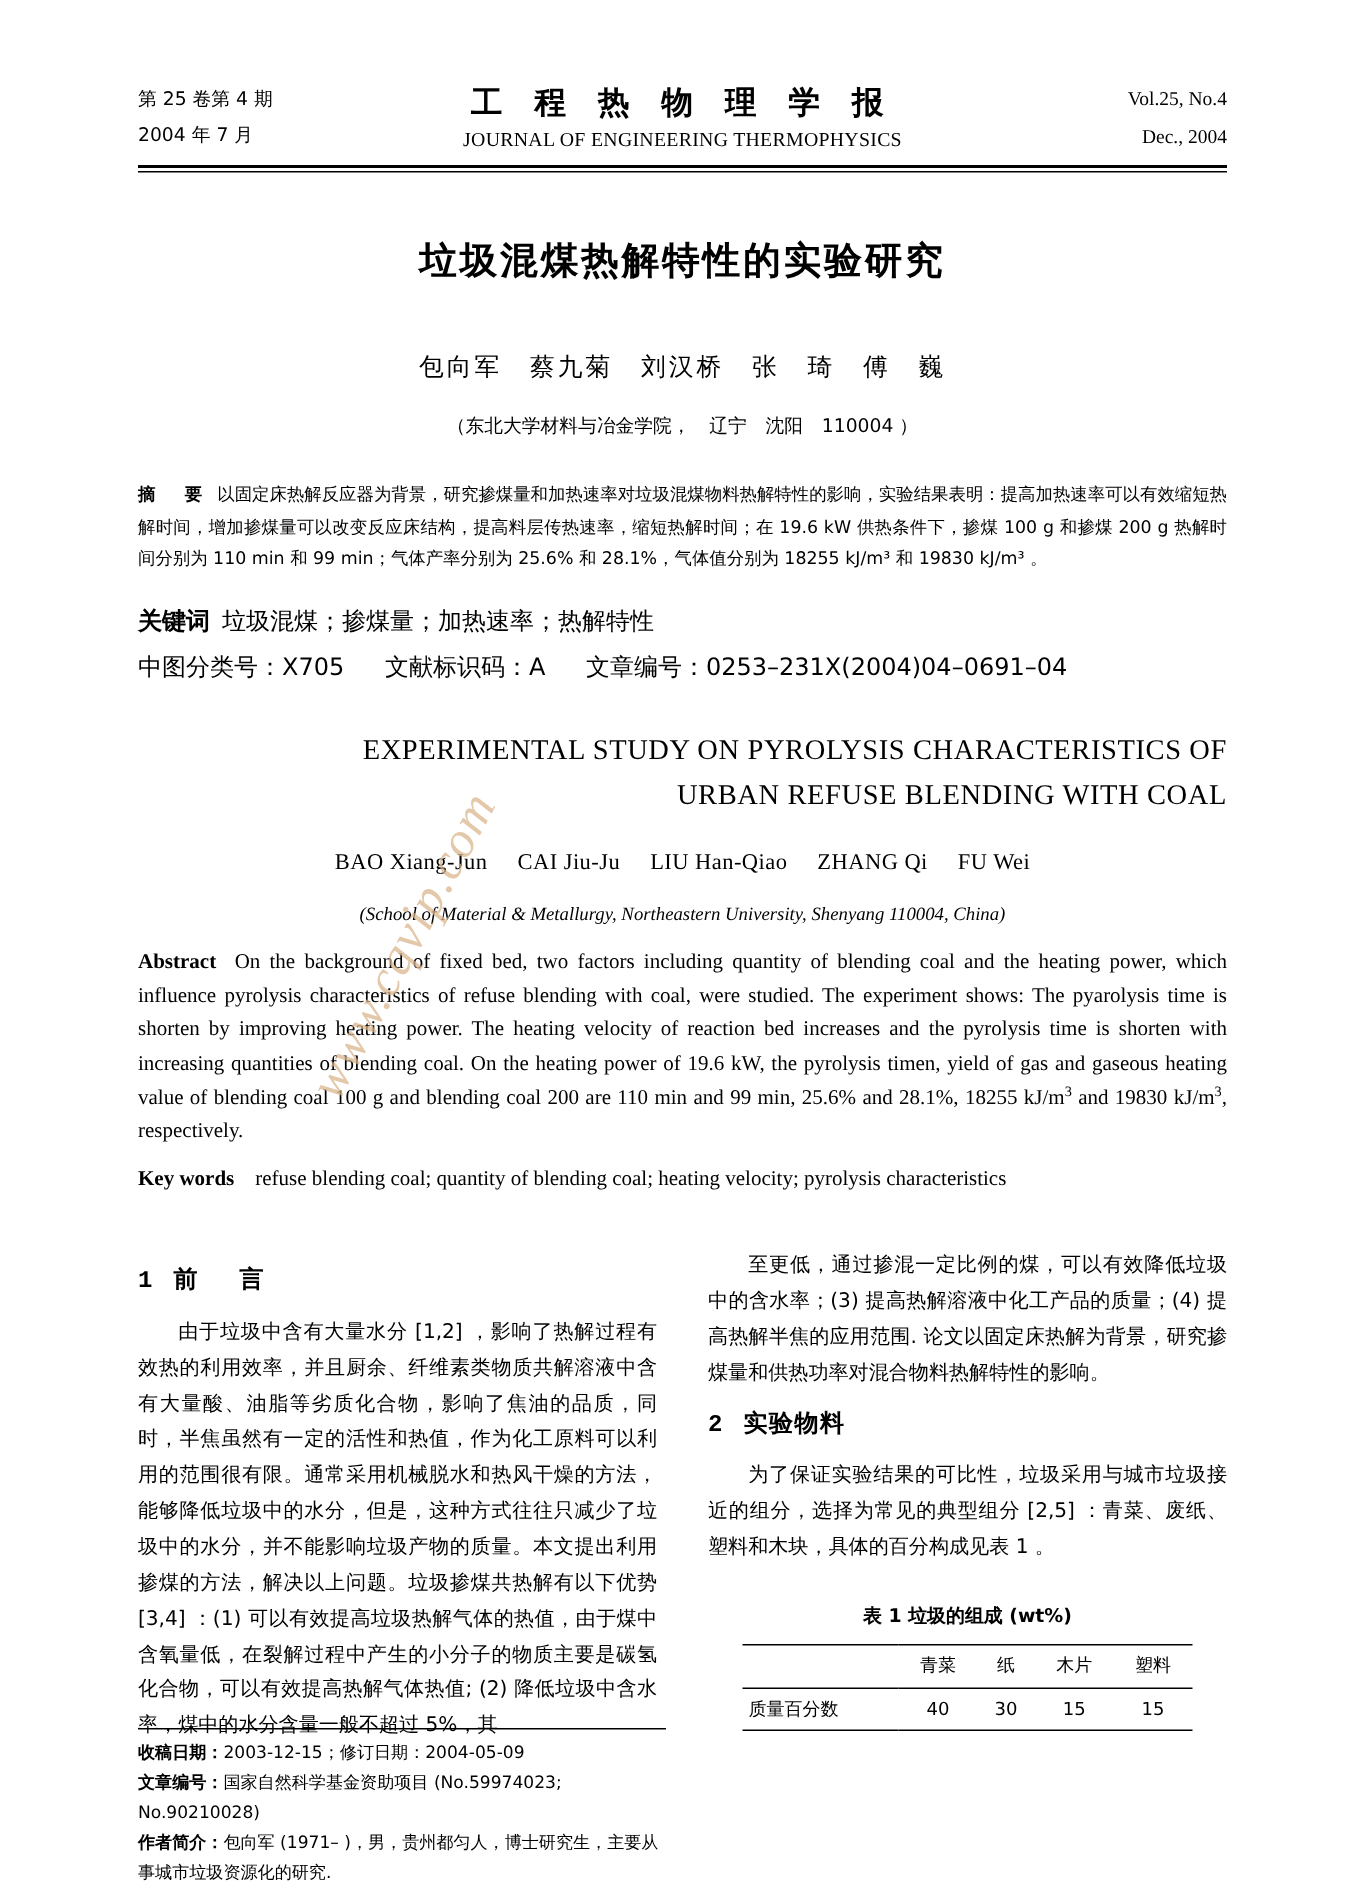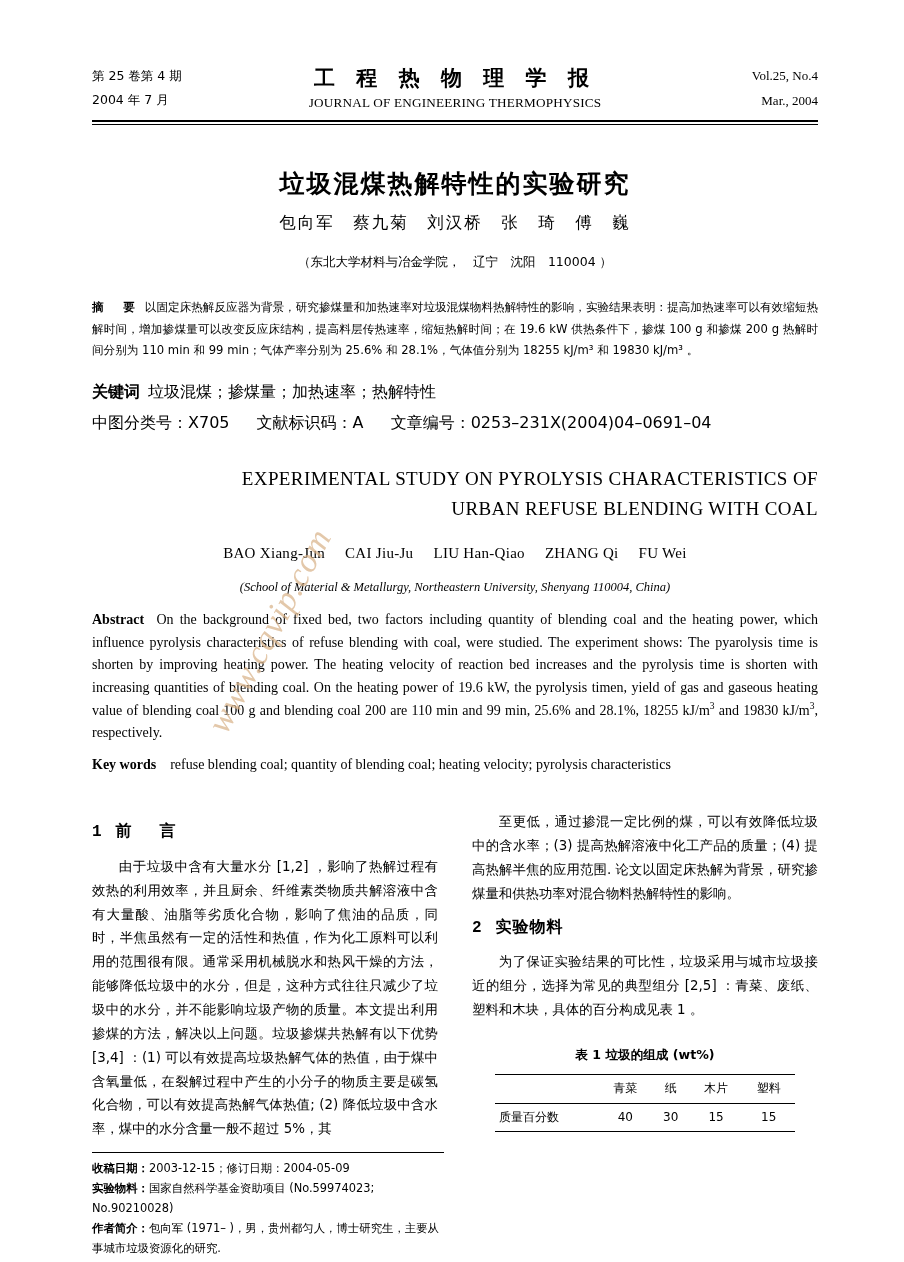--- a/index.html
+++ b/index.html
@@ -18,21 +18,21 @@
   .page {
     position: absolute;
     left: 0; top: 0;
     width: 904px;
     height: 1262px;
     background: #fff;
   }
   .content {
     position: absolute;
     left: 92px;
-    top: 64px;
+    top: 54px;
     width: 726px;
   }
 
   
   .masthead {
     display: flex;
     align-items: flex-start;
     justify-content: space-between;
     padding-bottom: 4px;
   }
@@ -74,21 +74,21 @@
     font-size: 25px;
     font-weight: bold;
     letter-spacing: 2px;
     margin-top: 42px;
   }
   .authors-cn {
     text-align: center;
     font-family: "DejaVu Sans", "Liberation Sans", sans-serif;
     font-size: 16.5px;
     letter-spacing: 2px;
-    margin-top: 12px;
+    margin-top: 44px;
   }
   .affil-cn {
     text-align: center;
     font-family: "DejaVu Sans", "Liberation Sans", sans-serif;
     font-size: 12.5px;
     margin-top: 20px;
   }
 
   
   .abstract-cn {
@@ -241,21 +241,21 @@
       <div class="mast-left">
         <div>第 25 卷第 4 期</div>
         <div>2004 年 7 月</div>
       </div>
       <div class="mast-center">
         <div class="journal-cn">工 程 热 物 理 学 报</div>
         <div class="journal-en">JOURNAL OF ENGINEERING THERMOPHYSICS</div>
       </div>
       <div class="mast-right">
         <div>Vol.25, No.4</div>
-        <div>Mar., 2004</div>
+        <div>Dec., 2004</div>
       </div>
     </div>
     <div class="rule-double"></div>
 
     <div class="title-cn">垃圾混煤热解特性的实验研究</div>
     <div class="authors-cn">包向军　蔡九菊　刘汉桥　张　琦　傅　巍</div>
     <div class="affil-cn">（东北大学材料与冶金学院，　辽宁　沈阳　110004 ）</div>
 
     <div class="abstract-cn">
       <span class="lbl">摘　要</span><span>以固定床热解反应器为背景，研究掺煤量和加热速率对垃圾混煤物料热解特性的影响，实验结果表明：提高加热速率可以有效缩短热解时间，增加掺煤量可以改变反应床结构，提高料层传热速率，缩短热解时间；在 19.6 kW 供热条件下，掺煤 100 g 和掺煤 200 g 热解时间分别为 110 min 和 99 min；气体产率分别为 25.6% 和 28.1%，气体值分别为 18255 kJ/m³ 和 19830 kJ/m³ 。</span>
@@ -330,21 +330,21 @@
       </div>
     </div>
   </div>
 
   <div class="footnotes">
     <div class="hr"></div>
     <div>
       <b>收稿日期：</b><span>2003-12-15；修订日期：2004-05-09</span>
     </div>
     <div>
-      <b>实验物料：</b><span>国家自然科学基金资助项目 (No.59974023; No.90210028)</span>
+      <b>文章编号：</b><span>国家自然科学基金资助项目 (No.59974023; No.90210028)</span>
     </div>
     <div>
       <b>作者简介：</b><span>包向军 (1971– )，男，贵州都匀人，博士研究生，主要从事城市垃圾资源化的研究.</span>
     </div>
   </div>
 
   <div class="watermark">www.cqvip.com</div>
 </div>
 
 </body></html>

